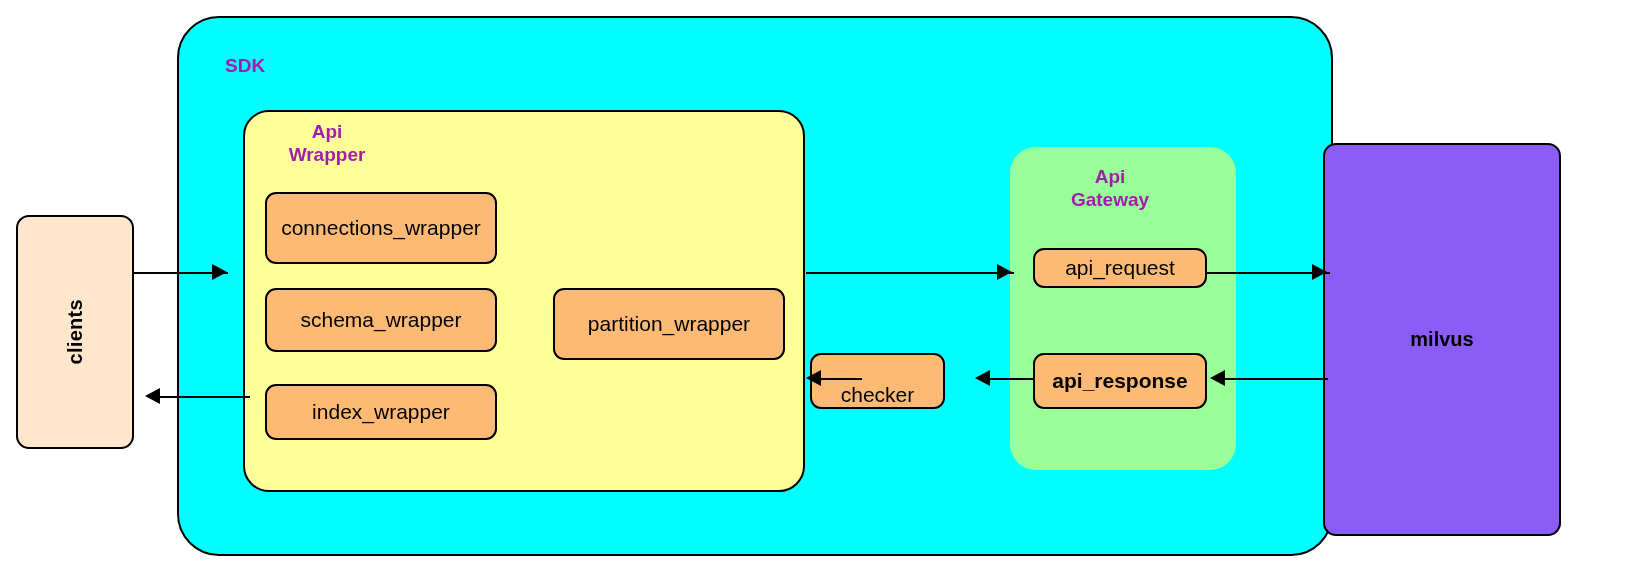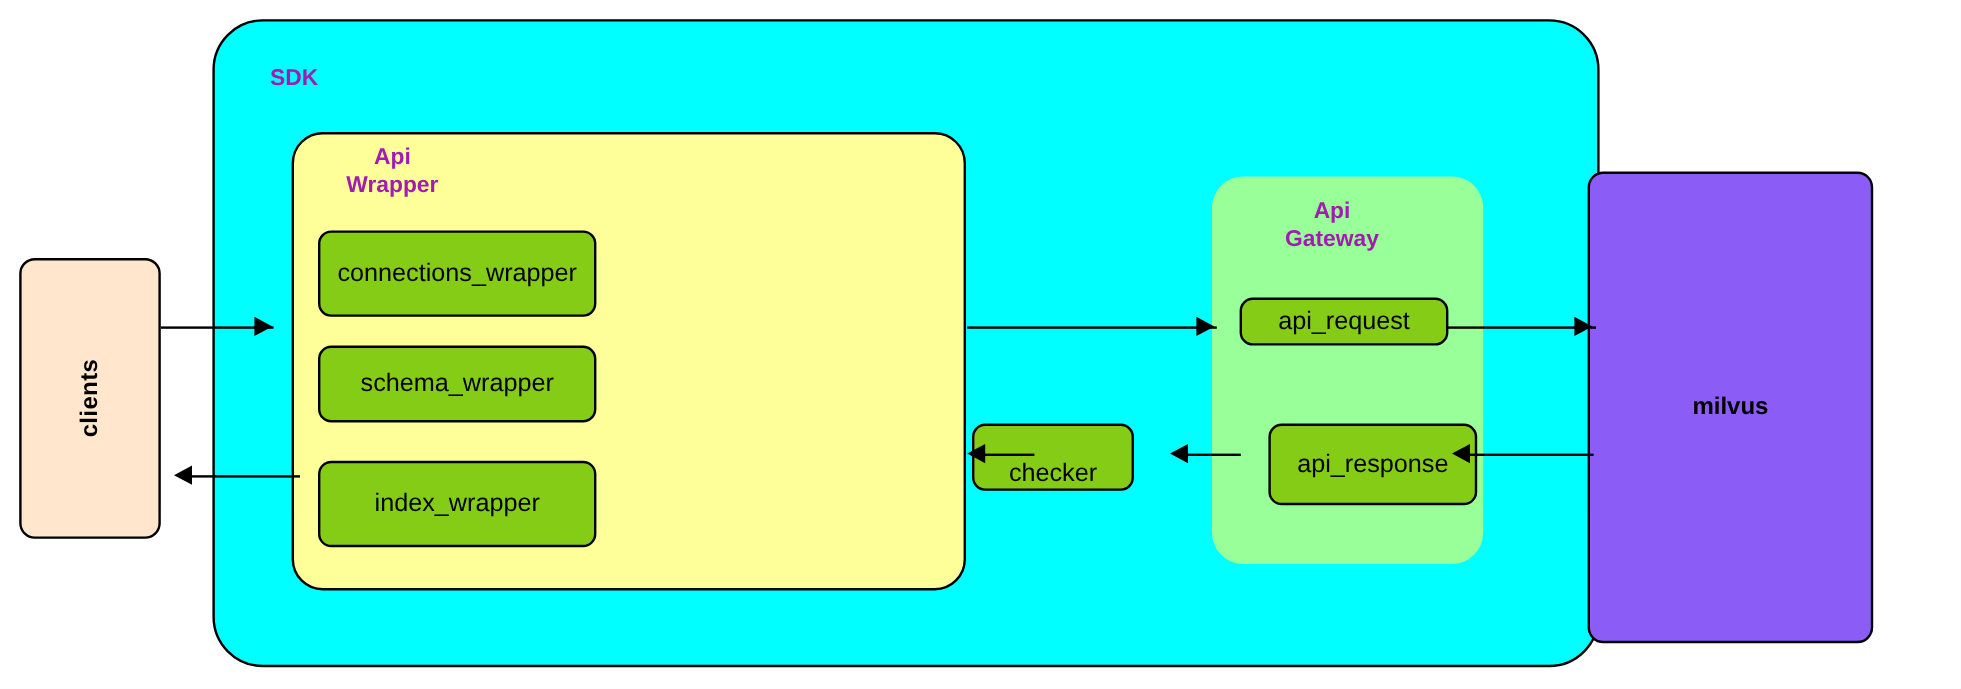--- a/index.html
+++ b/index.html
@@ -54,21 +54,21 @@
     font-weight: bold;
     font-size: 19px;
     line-height: 1.22;
     color: #a21caf;
     white-space: pre-line;
     text-align: center;
   }
 
   
   .leaf {
-    background: #84cc16;
+    background: #fdba74;
     border: 2px solid #000000;
     border-radius: 11px;
     font-size: 21px;
     font-weight: normal;
   }
 
   
   .box-clients {
     background: #ffe6cc;
     border: 2px solid #000000;
@@ -132,38 +132,41 @@
 Wrapper</div>
   </div>
 
   <div class="node leaf" style="left:265px; top:192px; width:232px; height:72px;">
     <span>connections_wrapper</span>
   </div>
 
   <div class="node leaf" style="left:265px; top:288px; width:232px; height:64px;">
     <span>schema_wrapper</span>
   </div>
+  <div class="node leaf" style="left:553px; top:288px; width:232px; height:72px;">
+    <span>partition_wrapper</span>
+  </div>
 
-  <div class="node leaf" style="left:265px; top:384px; width:232px; height:72px;">
+  <div class="node leaf" style="left:265px; top:384px; width:232px; height:56px;">
     <span>index_wrapper</span>
   </div>
 
   <div class="node leaf" style="left:810px; top:353px; width:135px; height:56px;align-items:flex-end;">
     <span>checker</span>
   </div>
 
   <div class="node container-gateway" style="left:1010px; top:147px; width:226px; height:323px;">
     <div class="group-title" style="left:40px; top:18px; width:120px;">Api
 Gateway</div>
   </div>
 
   <div class="node leaf" style="left:1033px; top:248px; width:174px; height:40px;">
     <span>api_request</span>
   </div>
-  <div class="node leaf" style="left:1057px; top:353px; width:174px; height:68px;">
+  <div class="node leaf" style="left:1033px; top:353px; width:174px; height:56px;font-weight:bold;">
     <span>api_response</span>
   </div>
 
   <div class="node box-milvus" style="left:1323px; top:143px; width:238px; height:393px;">
     <span>milvus</span>
   </div>
 
   <div class="edge" style="left:134px; top:272px; width:94px;"></div>
   <div class="arrowhead arrow-right" style="left:212px; top:264px;"></div>
 

